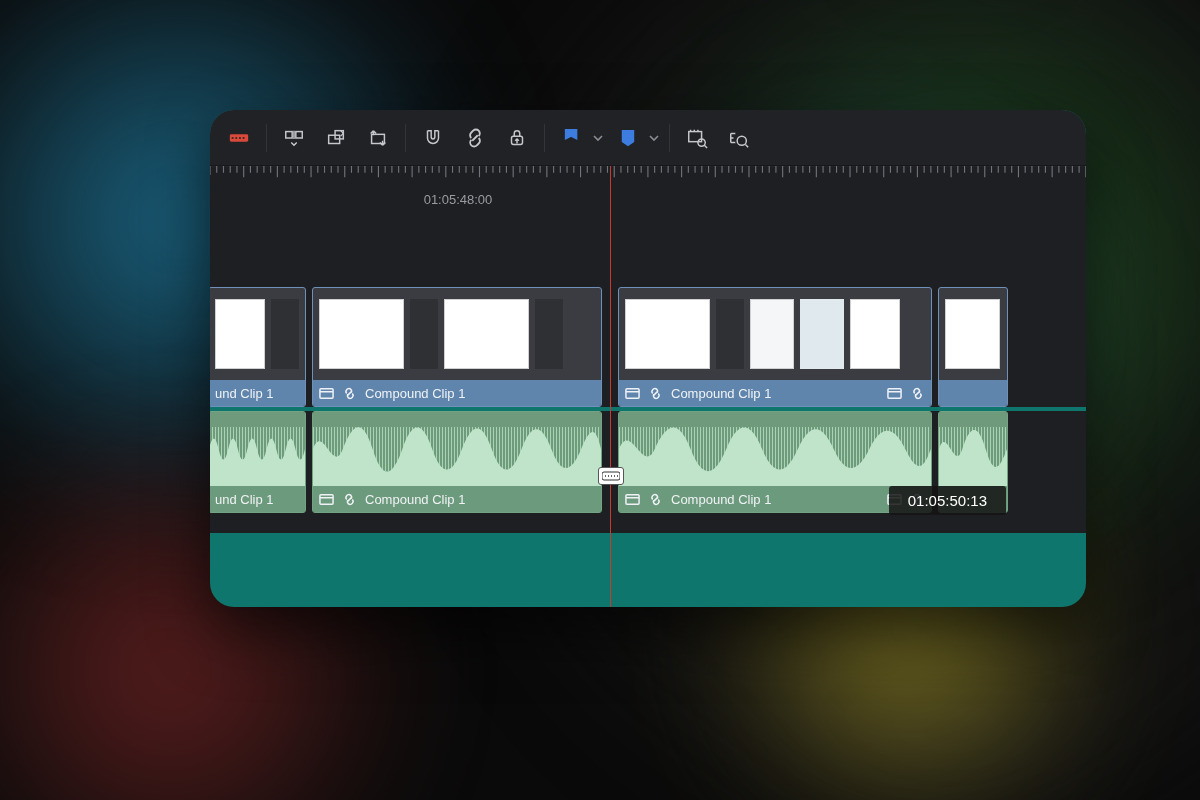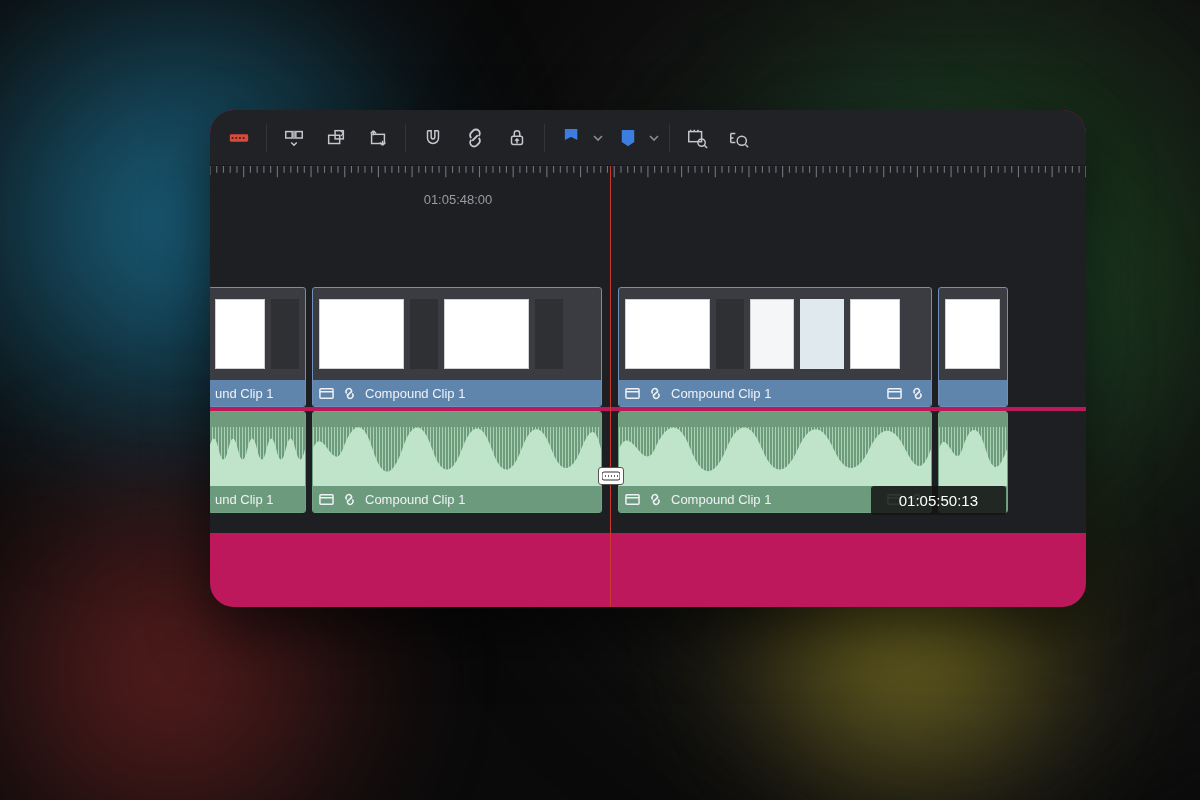--- a/index.html
+++ b/index.html
@@ -11,21 +11,21 @@
   .bg .blob { position:absolute; border-radius:50%; filter: blur(60px); }
   .b1 { width:600px; height:600px; left:-120px; top:-80px; background: radial-gradient(circle,#1c6a8a 0%, rgba(0,0,0,0) 70%); }
   .b2 { width:700px; height:700px; right:-120px; top:-80px; background: radial-gradient(circle,#2e7a30 0%, rgba(0,0,0,0) 70%); opacity:.6; }
   .b3 { width:500px; height:500px; left:-80px; bottom:-120px; background: radial-gradient(circle,#8a2a2a 0%, rgba(0,0,0,0) 70%); opacity:.7; }
   .b4 { width:420px; height:420px; right:80px; bottom:-40px; background: radial-gradient(circle,#b7a62e 0%, rgba(0,0,0,0) 70%); opacity:.7; }
   .b5 { width:900px; height:900px; right:-200px; top:-100px; border:140px solid rgba(30,30,30,.4); background: radial-gradient(circle, rgba(20,20,20,.9) 40%, rgba(0,0,0,0) 70%); filter:blur(30px);}
   .b6 { width:500px; height:500px; right:80px; top:60px; background: radial-gradient(circle,#2a4a6a 0%, rgba(0,0,0,0) 70%); opacity:.5; }
 
   .window {
     position:absolute; left:210px; top:110px; width:876px; height:497px;
-    background:#be185d; border-radius:24px; overflow:hidden;
+    background:#0f766e; border-radius:24px; overflow:hidden;
     box-shadow: 0 25px 60px rgba(0,0,0,.6);
   }
 
   
   .toolbar { height:56px; display:flex; align-items:center; padding:0 10px; gap:4px; background:#212226; border-bottom:1px solid #17181a;}
   .tool { width:38px; height:34px; display:flex; align-items:center; justify-content:center; border-radius:4px; color:#c6c7cc; cursor:pointer;}
   .tool.sel { color:#d94a3a; }
   .sep { width:1px; height:28px; background:#33343a; margin:0 4px; }
   .tool svg { width:22px; height:22px; stroke:currentColor; fill:none; stroke-width:1.6; }
   .chev { width:14px; height:34px; display:flex; align-items:center; justify-content:center; color:#8a8c93; cursor:pointer;}
@@ -56,21 +56,21 @@
      background-size: 100% 60%, 100% 100%; background-position: 0 50%; background-repeat:no-repeat, no-repeat;
      position:relative;
   }
   .wave svg{position:absolute;inset:0;width:100%;height:100%;}
   .aclip .label{ height:26px; background:#6c9a7c; display:flex; align-items:center; gap:8px; padding:0 6px; color:#f0f2f5; font-size:13px; font-weight:500;}
 
   .playhead{ position:absolute; top:56px; bottom:0; width:1px; background:#c93a2e; left:400px; z-index:20;}
   .razor-cursor{ position:absolute; left:388px; top:357px; width:26px; height:18px; background:#fff; border:1px solid #555; border-radius:3px; z-index:30; display:flex; align-items:center; justify-content:center;}
   .razor-cursor svg{width:18px;height:12px;}
 
-  .time-tooltip{ position:absolute; right:80px; top:376px; background:rgba(20,20,20,.85); color:#fff; padding:6px 28px; font-size:15px; border-radius:3px; z-index:30;}
+  .time-tooltip{ position:absolute; right:80px; top:376px; background:rgba(20,20,20,.85); color:#fff; padding:6px 19px; font-size:15px; border-radius:3px; z-index:30;}
 
   .cut-gap{width:4px;}
 
   .wavepath{fill:#bfe4ca;stroke:none;}
 
   .bottom-pad{height:20px;background:#1e1f23;}
 </style>
 </head>
 <body>
 

